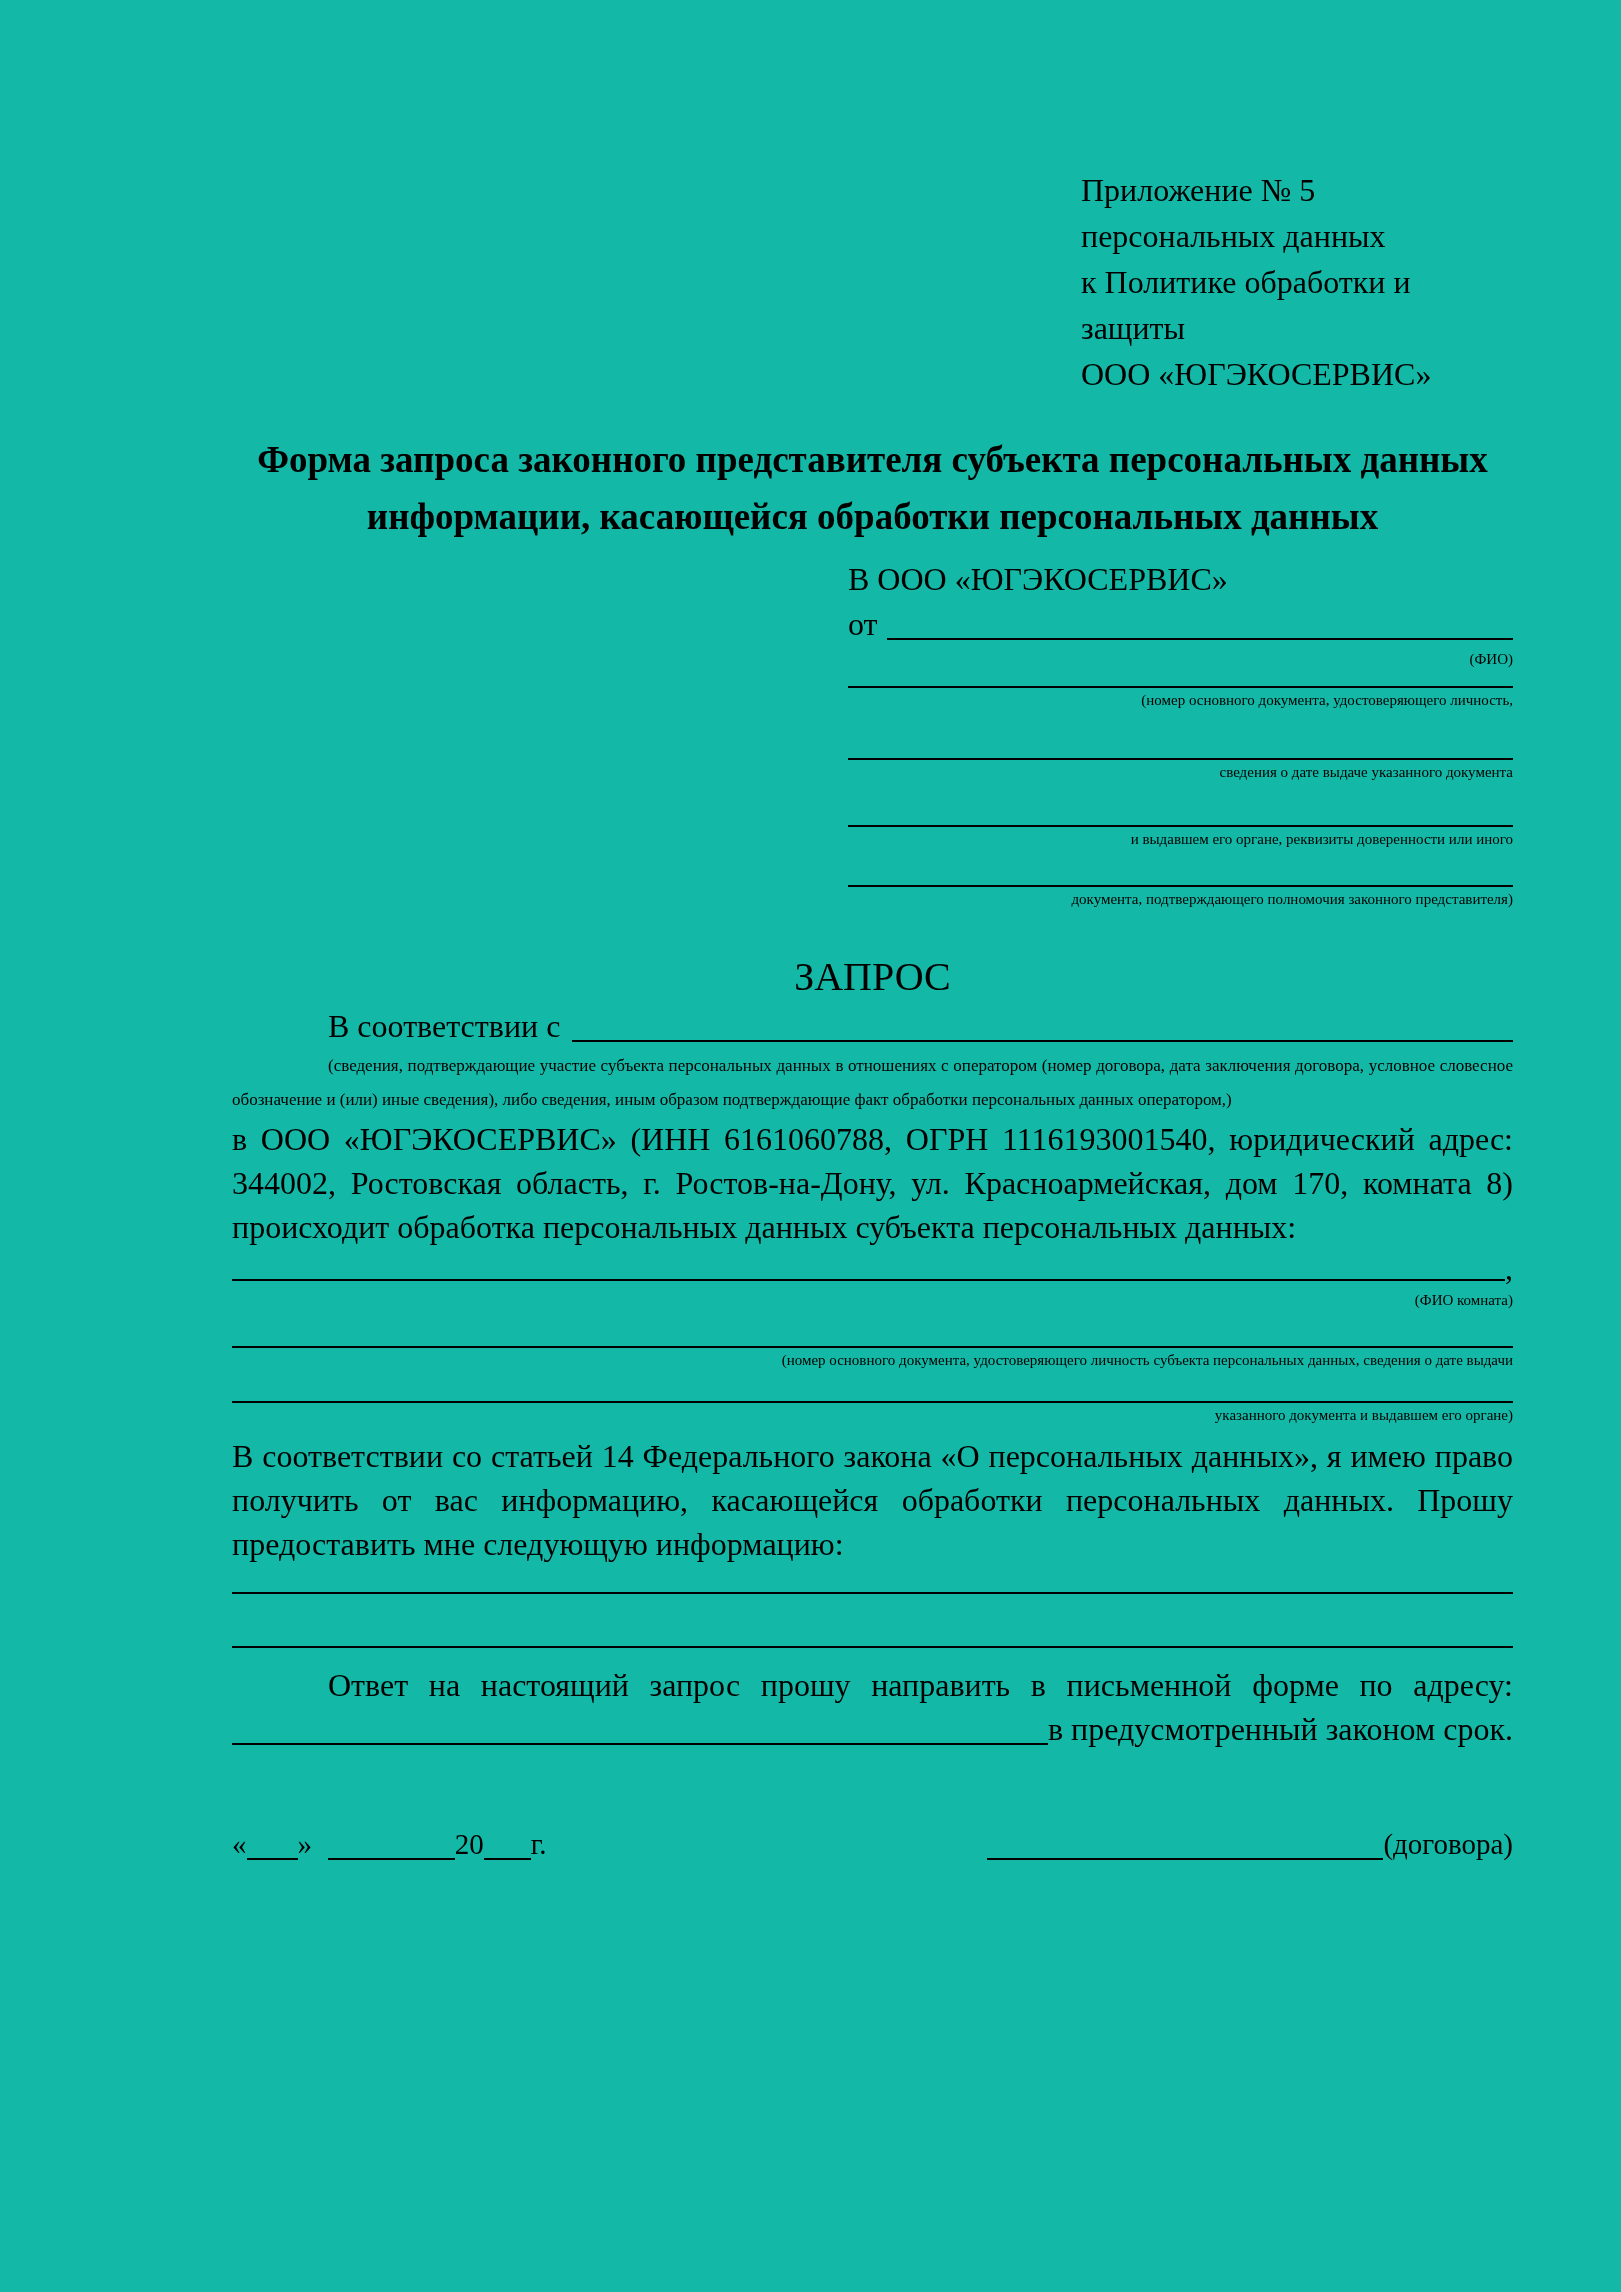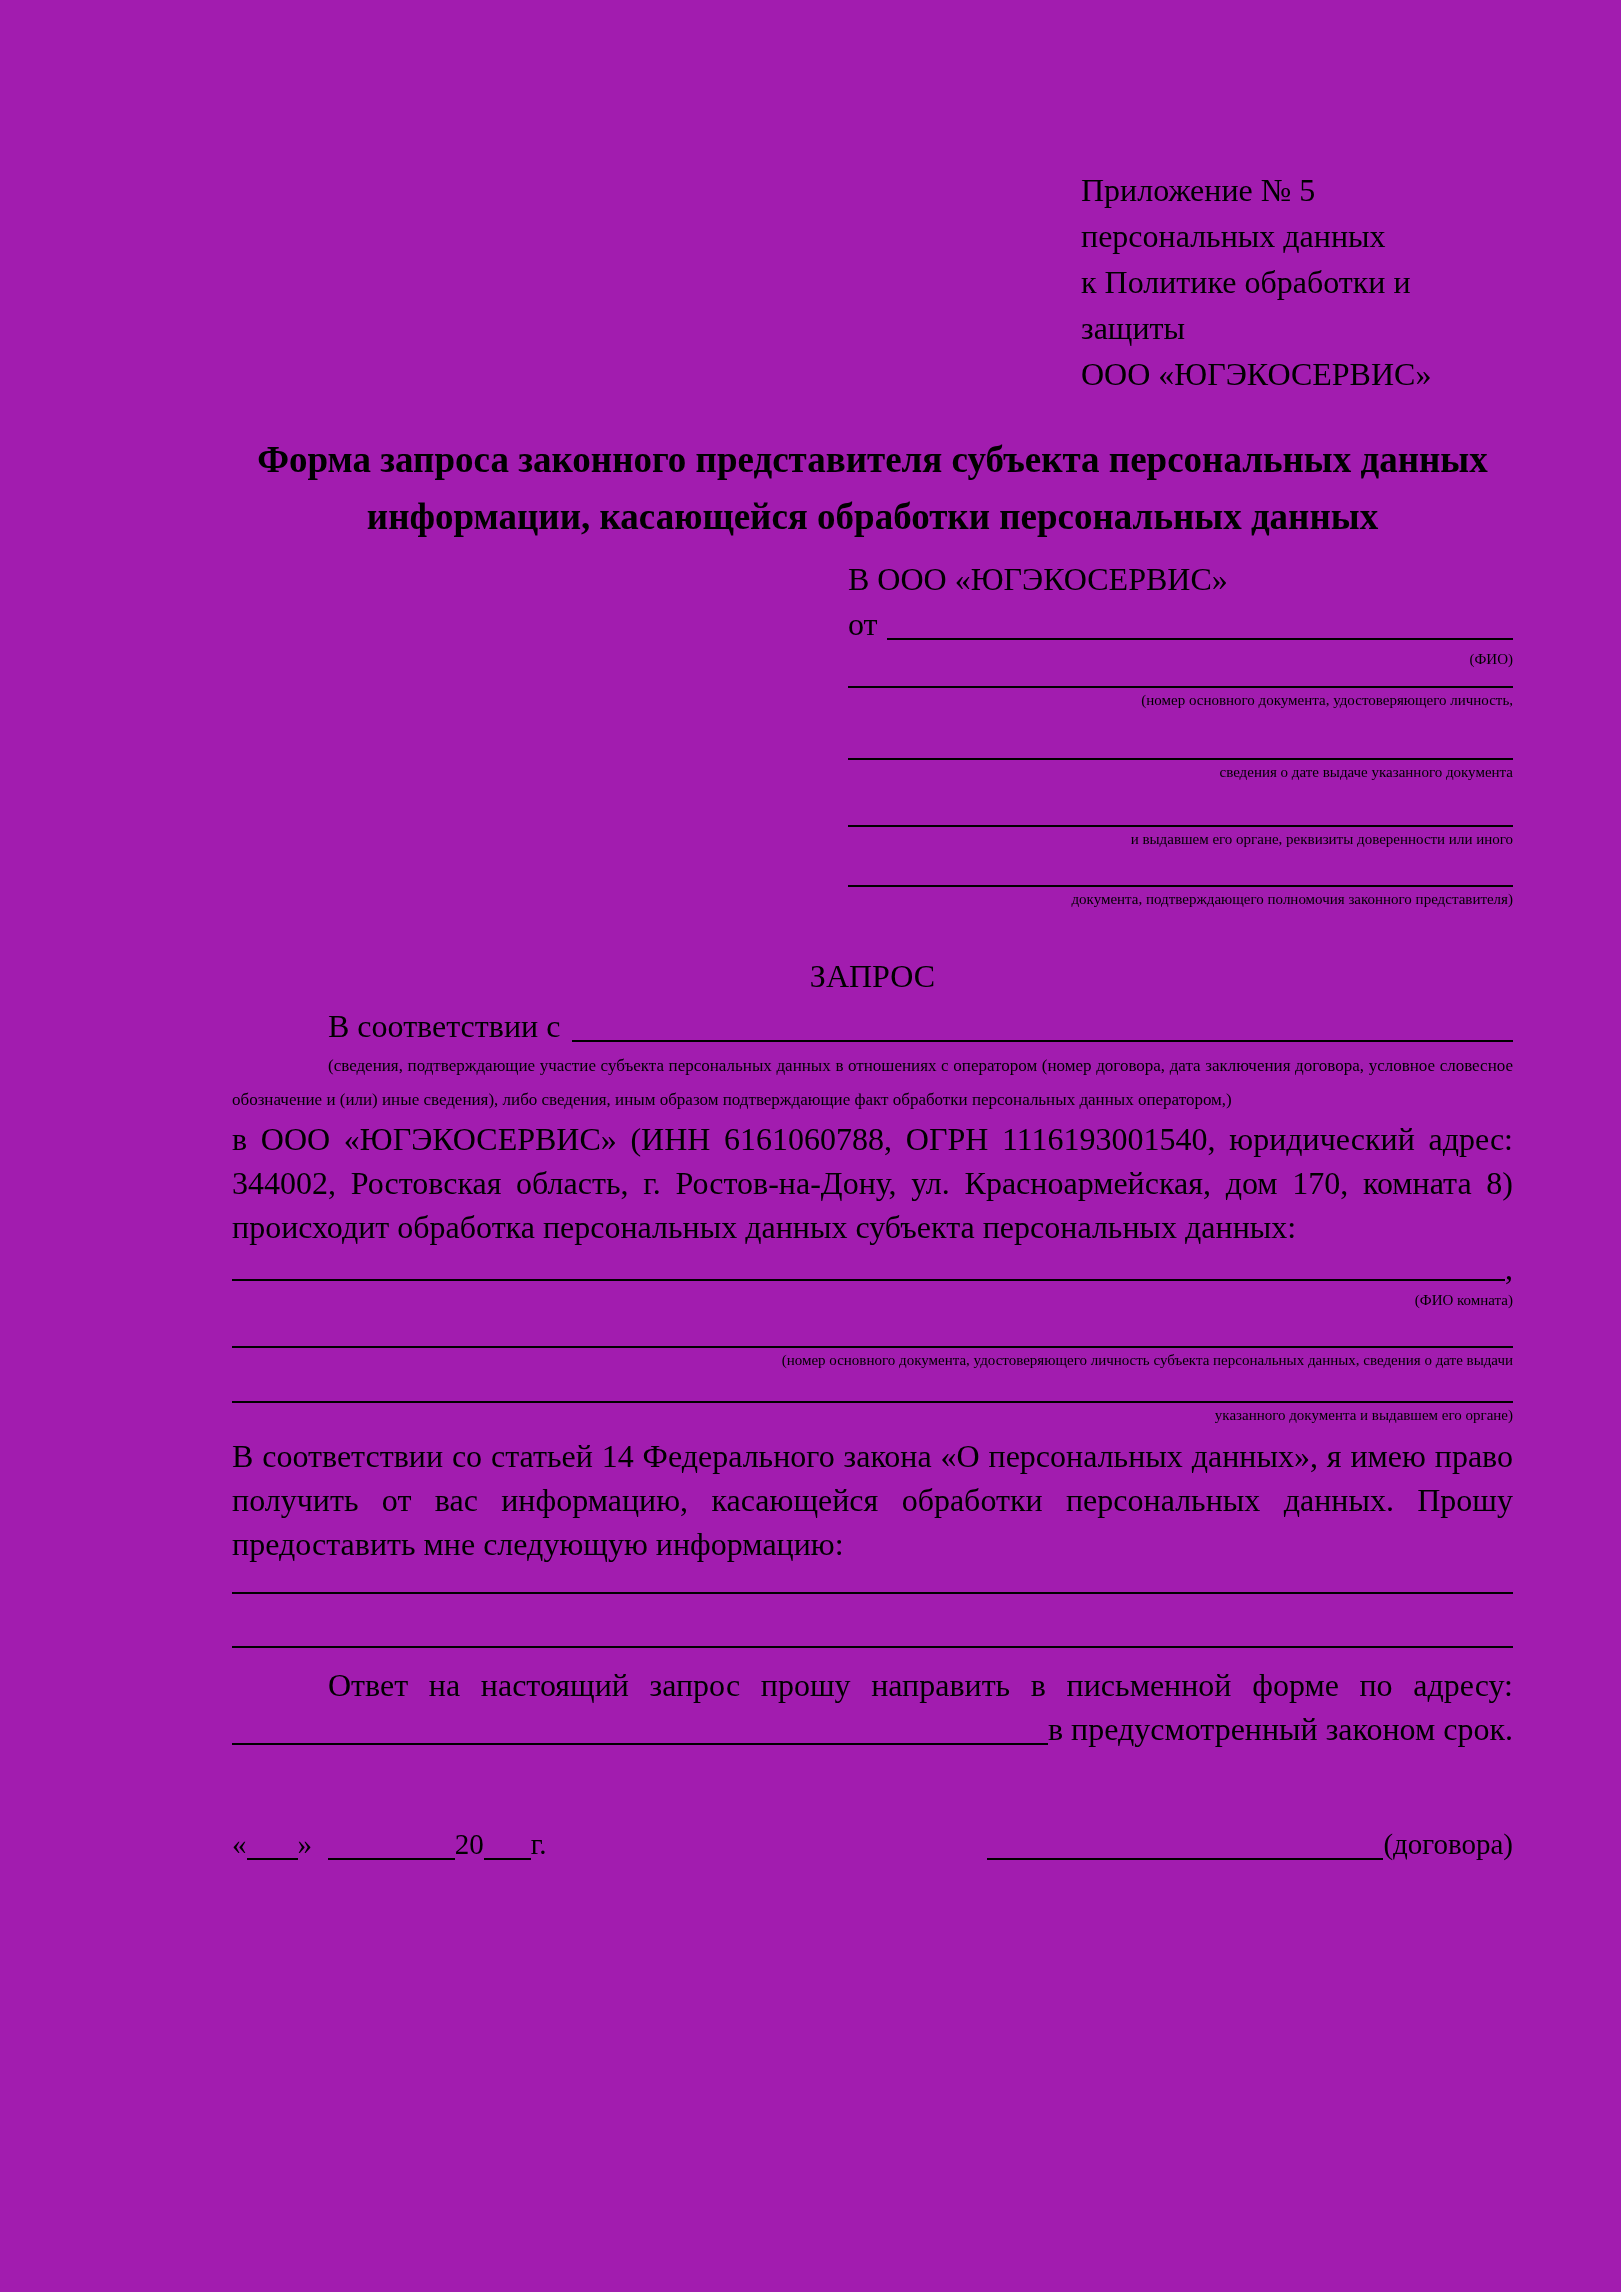--- a/index.html
+++ b/index.html
@@ -1,37 +1,37 @@
 <!DOCTYPE html>
 <html><head>
 <meta charset="utf-8">
 <style>
   * { margin:0; padding:0; box-sizing:border-box; }
   html,body { background:#888; }
   .page {
-    width:1621px; height:2293px; background:#a21caf; color:#000;
+    width:1621px; height:2293px; background:#14b8a6; color:#000;
     font-family:"Liberation Serif", serif; position:relative; margin:0 auto;
   }
   .content { padding:167px 108px 0 232px; }
 
   .header-note { margin-left:849px; font-size:32px; line-height:46px; }
 
   .title { margin-top:34px; text-align:center; font-weight:bold; font-size:37px; line-height:57px; }
   .title span { display:block; white-space:nowrap; }
 
   .addressee { margin-left:616px; margin-top:11.8px; font-size:32px; line-height:45px; }
   .field-row { display:flex; }
   .field-row .label { flex:0 0 auto; padding-right:9.8px; }
   .flex-line { flex:1 1 auto; border-bottom:2.9px solid #000; margin-bottom:6.9px; }
   .caption { font-size:15px; line-height:25.5px; text-align:right; }
   .blank-line { border-bottom:2.9px solid #000; }
   .bl-16 { height:15.7px; } .bl-48 { height:47px; } .bl-42 { height:41px; }
   .bl-36 { height:35px; } .bl-30 { height:29px; }
 
-  .request-heading { margin-top:41px; text-align:center; font-size:32px; line-height:45px; }
+  .request-heading { margin-top:41px; text-align:center; font-size:40px; line-height:45px; }
   .accordance-row { display:flex; margin-top:5px; font-size:32px; line-height:45px; }
   .accordance-row .label { flex:0 0 auto; margin-left:96px; padding-right:11.8px; }
 
   .note-para { font-size:17px; line-height:34px; text-align:justify; text-indent:96px; }
   .body-para { font-size:32px; line-height:44px; text-align:justify; }
   .fio-row { display:flex; font-size:32px; line-height:39px; }
 
   .law-para { margin-top:5.9px; }
 
   .rule { border-bottom:2.9px solid #000; }

